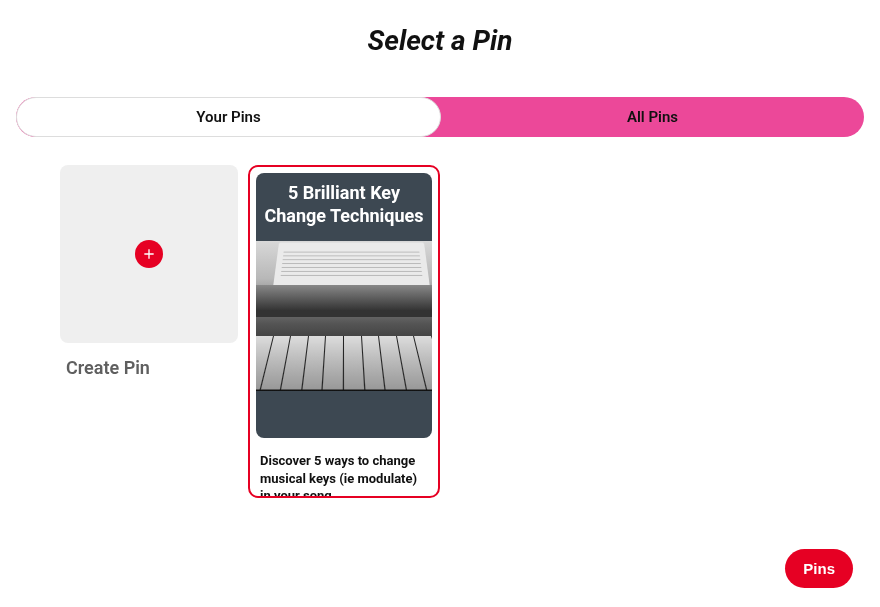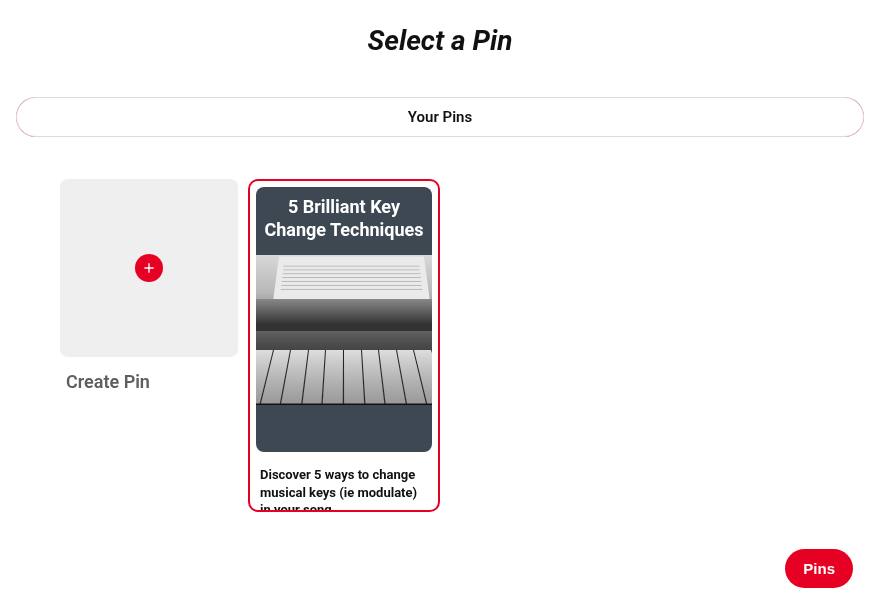--- a/index.html
+++ b/index.html
@@ -19,21 +19,21 @@
       text-align: center;
       font-size: 28px;
       font-weight: 700;
       color: #111;
       margin-top: 24px;
       margin-bottom: 40px;
       font-style: italic;
     }
     .tabs-container {
       display: flex;
-      margin: 0 16px 42px 16px;
+      margin: 0 16px 28px 16px;
       background: #ec4899;
       border-radius: 24px;
       height: 40px;
       padding: 0;
     }
     .tab {
       flex: 1;
       display: flex;
       align-items: center;
       justify-content: center;
@@ -186,20 +186,21 @@
       cursor: pointer;
     }
   </style>
 </head>
 <body>
 
 <h1 class="page-title">Select a Pin</h1>
 
 <div class="tabs-container">
   <div class="tab active">Your Pins</div>
+  <div class="tab">All Pins</div>
 </div>
 
 <div class="pins-area">
 
   <div class="create-pin-card">
     <div class="create-pin-box">
       <div class="plus-circle">
         <svg viewBox="0 0 24 24">
             <path d="M19 13h-6v6h-2v-6H5v-2h6V5h2v6h6v2z"></path>
           </svg>

